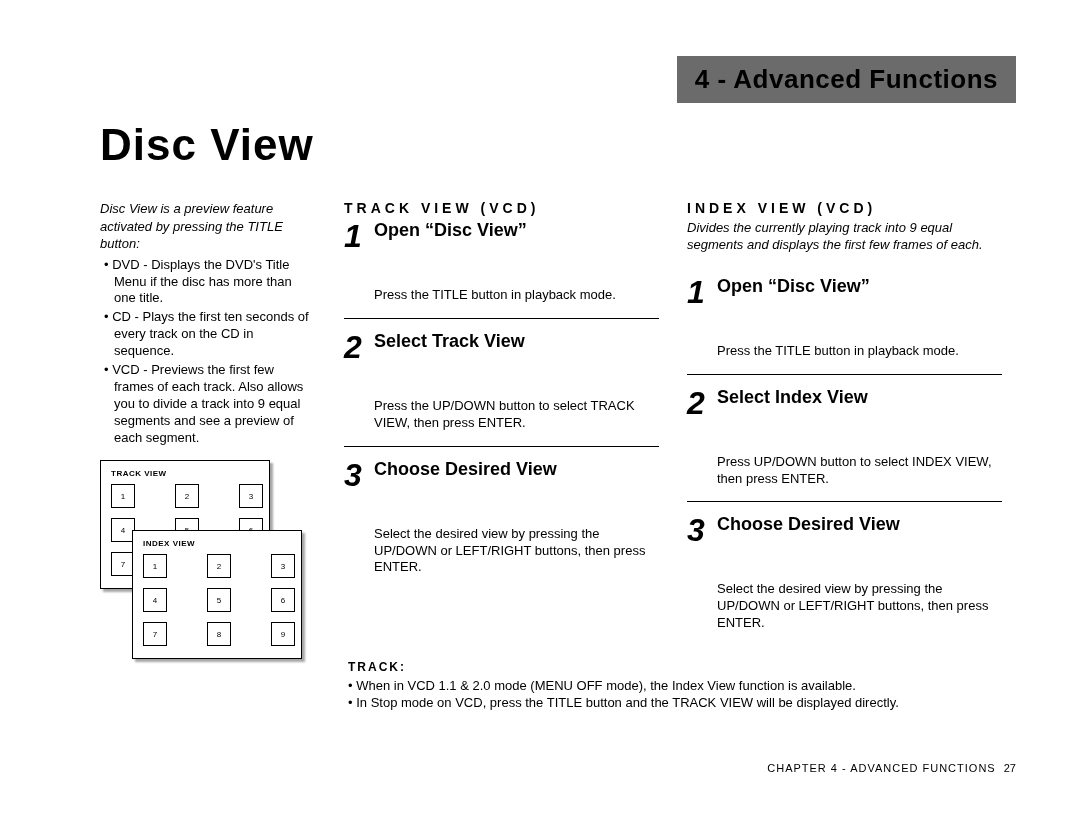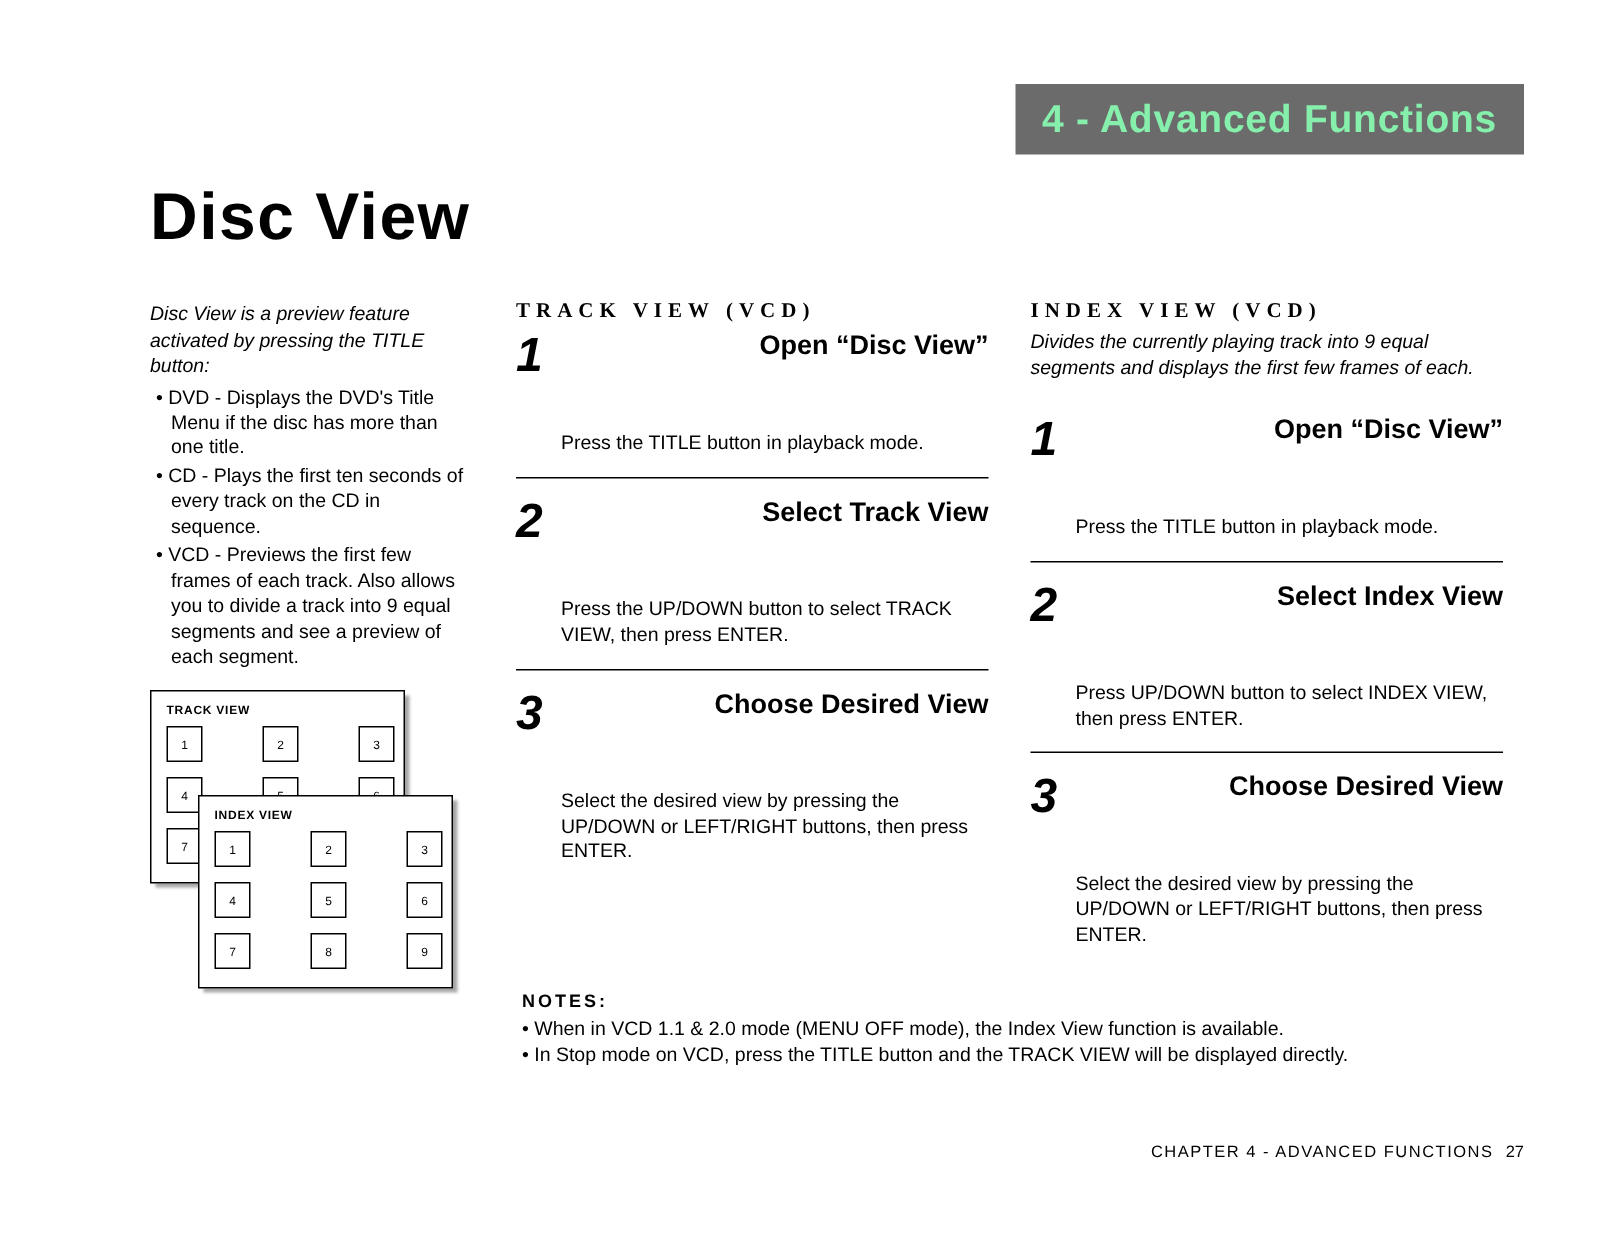--- a/index.html
+++ b/index.html
@@ -9,21 +9,21 @@
     width: 1080px;
     height: 834px;
     position: relative;
     color: #000;
   }
   .chapter-banner {
     position: absolute;
     top: 56px;
     right: 64px;
     background: #6b6b6b;
-    color: #86efac;
+    color: #000000;
     font-weight: bold;
     font-size: 26px;
     padding: 8px 18px;
     letter-spacing: 0.5px;
   }
   .page-title {
     position: absolute;
     top: 120px;
     left: 100px;
     font-size: 44px;
@@ -68,41 +68,40 @@
   .col-mid, .col-right {
     flex: 1;
     padding: 0 14px;
     font-size: 14px;
   }
   .section-header {
     font-weight: bold;
     font-size: 14px;
     letter-spacing: 4px;
     margin-bottom: 4px;
-    font-family: Liberation Serif, serif;
   }
   .section-desc { font-style: italic; font-size: 13px; line-height: 1.3; margin-bottom: 22px; }
   .step {
     display: flex;
     align-items: flex-start;
     border-bottom: 1px solid #000;
     padding-bottom: 14px;
     margin-bottom: 12px;
   }
   .step.last-step { border-bottom: none; padding-bottom: 0; margin-bottom: 0;}
   .step-num {
     font-size: 32px;
     font-weight: bold;
     font-style: italic;
     width: 30px;
     flex: 0 0 30px;
     line-height: 1;
   }
   .step-body { flex: 1; }
-  .step-title { font-weight: bold; font-size: 18px; margin-bottom: 5px; text-align: right; }
+  .step-title { font-weight: bold; font-size: 18px; margin-bottom: 5px; }
   .step-text { font-size: 13px; line-height: 1.3; margin-top: 46px; }
   .notes-block {
     position: absolute;
     top: 660px;
     left: 348px;
     right: 64px;
     font-size: 13px;
   }
   .notes-header { font-weight: bold; font-size: 12px; letter-spacing: 2px; margin-bottom: 4px; }
   .notes-block ul { list-style: none; }
@@ -212,21 +211,21 @@
       <div class="step-num">3</div>
       <div class="step-body">
         <div class="step-title">Choose Desired View</div>
         <div class="step-text">Select the desired view by pressing the UP/DOWN or LEFT/RIGHT buttons, then press ENTER.</div>
       </div>
     </div>
   </div>
 </div>
 
 <div class="notes-block">
-  <div class="notes-header">NOTES:</div>
+  <div class="notes-header">TRACK:</div>
   <ul>
     <li>When in VCD 1.1 &amp; 2.0 mode (MENU OFF mode), the Index View function is available.</li>
     <li>In Stop mode on VCD, press the TITLE button and the TRACK VIEW will be displayed directly.</li>
   </ul>
 </div>
 
 <div class="footer">
   <span>CHAPTER 4 - ADVANCED FUNCTIONS</span>
   <span class="pgnum">27</span>
 </div>

